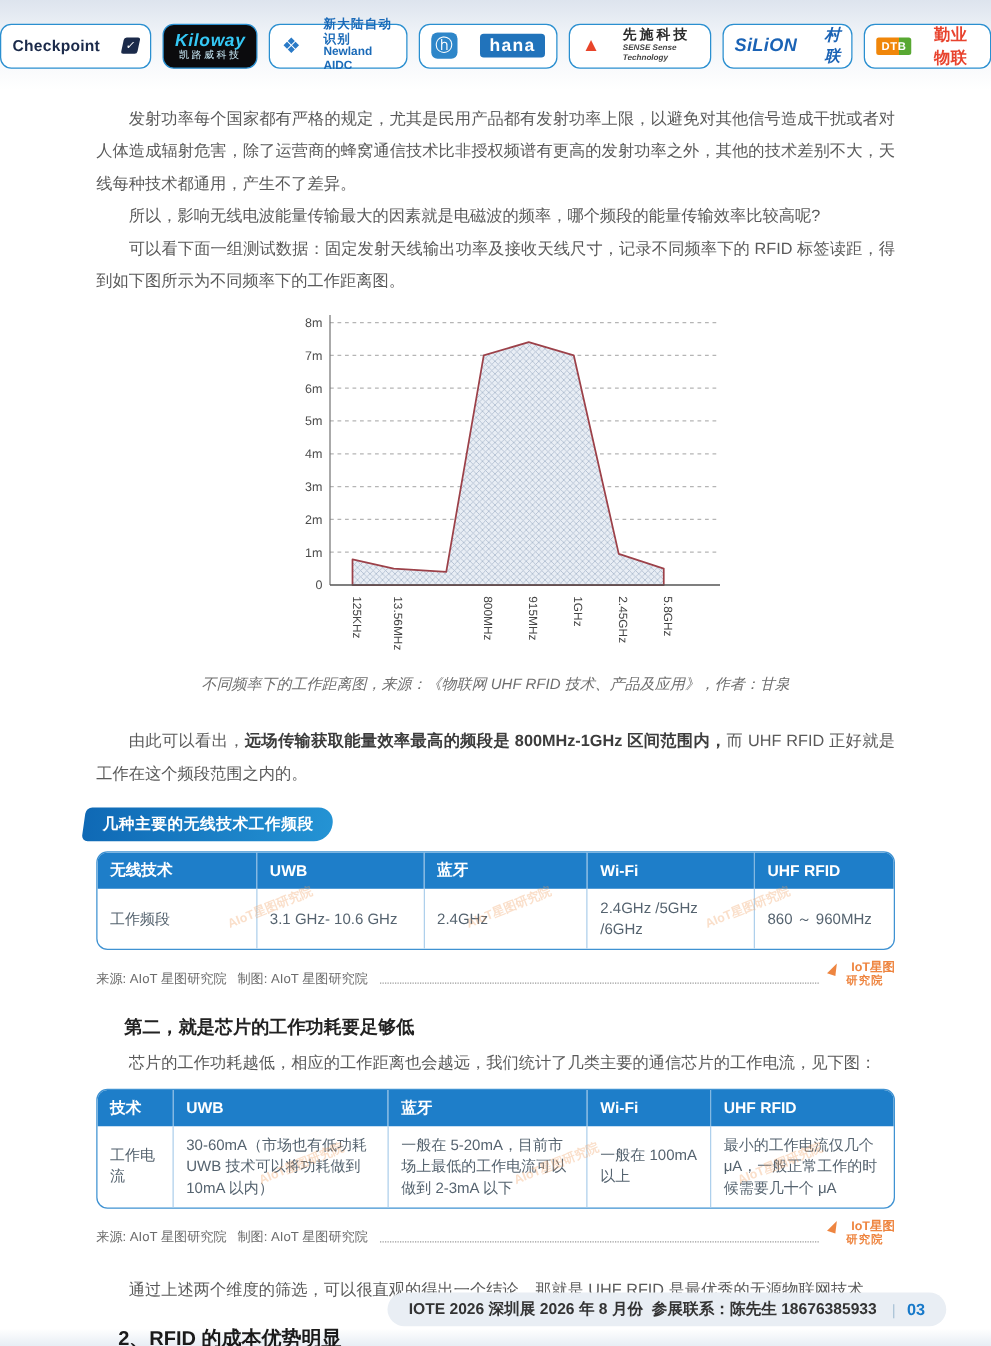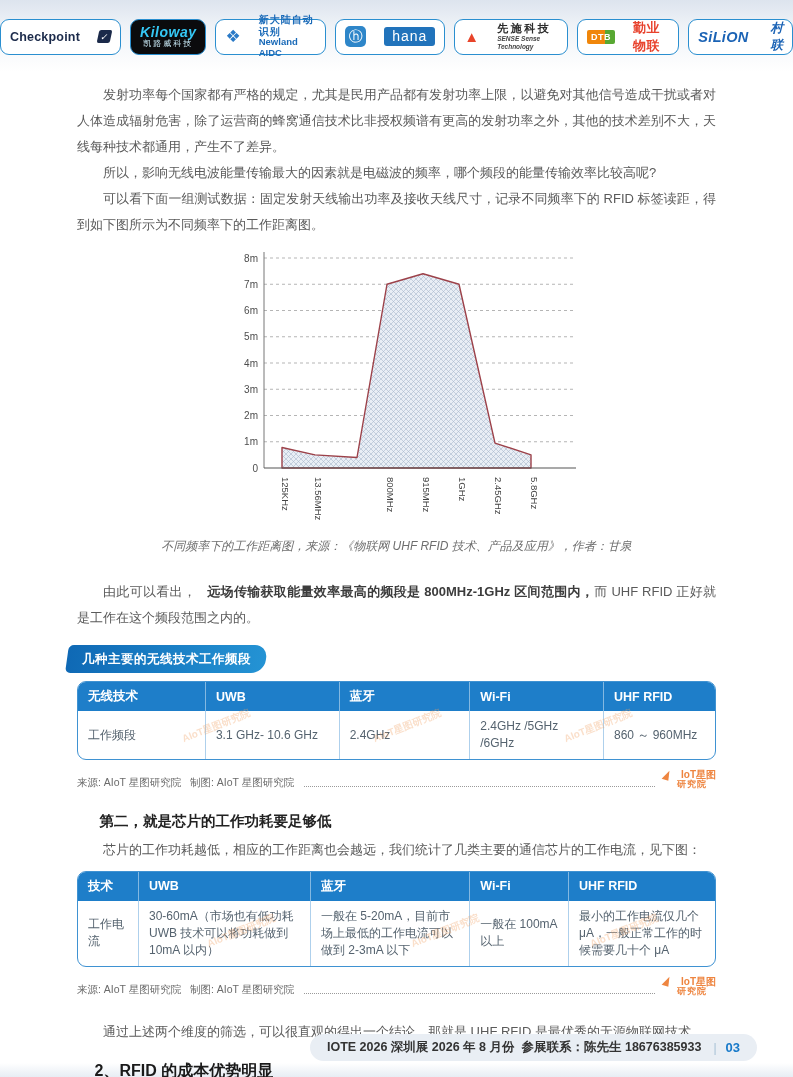--- a/index.html
+++ b/index.html
@@ -25,36 +25,36 @@
     background:#1b2a4a; color:#fff; font-size:9px; font-weight:bold; transform:skewX(-12deg); border-radius:2px; }
   .kiloway { display:flex; flex-direction:column; align-items:center; line-height:1.05; }
   .kiloway .en { color:#35c8f5; font-style:italic; font-weight:bold; font-size:14px; letter-spacing:.5px; }
   .kiloway .cn { color:#cdeefb; font-size:8px; letter-spacing:2px; }
   .nl-icon { color:#2a7ac7; font-size:17px; line-height:1; }
   .nl-txt { display:flex; flex-direction:column; line-height:1.15;justify-content:flex-end; }
   .nl-txt .l1 { color:#1a6ab8; font-weight:bold; font-size:10px; letter-spacing:1px; }
   .nl-txt .l2 { color:#1a6ab8; font-size:9.5px; font-weight:bold; }
   .hana-icon { display:inline-flex; align-items:center; justify-content:center; width:21px; height:21px;
     border-radius:5px; background:#2e86c9; color:#fff; font-size:14px; }
-  .hana-box { background:#2173bb; color:#fff; font-weight:normal; font-size:14px;
+  .hana-box { background:#2173bb; color:#fff; font-weight:bold; font-size:14px;
     padding:1px 8px 2px; border-radius:3px; letter-spacing:1px; }
   .sense-tri { color:#e8442a; font-size:15px; line-height:1; }
   .sense-txt { display:flex; flex-direction:column; line-height:1.2; }
   .sense-txt .l1 { color:#2b2b2b; font-weight:bold; font-size:11px; letter-spacing:2.5px; }
   .sense-txt .l2 { color:#444; font-size:6.5px; font-style:italic; font-weight:bold; }
   .silion .en { color:#1b63b5; font-style:italic; font-weight:900; font-size:14.5px; letter-spacing:.3px; }
   .silion .cn { color:#1b63b5; font-style:italic; font-weight:900; font-size:12.5px; margin-left:4px; }
   .dtb-badge { display:inline-block; color:#fff; font-size:9px; font-weight:900; padding:2px 4px;
     background:linear-gradient(90deg,#f0860a 66%,#58a832 66%); border-radius:2px; letter-spacing:.5px; }
   .dtb-cn { color:#e8432e; font-weight:900; font-size:13px; letter-spacing:.5px; }
 
   
   .content { position:relative; padding:0 77px; }
   p.body { font-size:13px; line-height:26px; text-indent:2em; color:#5a5a5a; text-align:justify; }
-  p.body b { color:#3c3c3c;margin-left:11px; }
+  p.body b { color:#3c3c3c; }
   .mt-lg { margin-top:24px; }
 
   .chart-wrap { display:flex; justify-content:center; margin-top:6px; }
   .chart-caption { text-align:center; font-size:12px; font-style:italic; color:#6e6e6e; margin-top:8px; }
 
   .tag-badge { display:inline-block; margin:14px 0 8px -10px; transform:skewX(-8deg);
     background:linear-gradient(90deg,#0f69b5,#2493d4); border-radius:5px 13px 13px 5px; padding:4px 15px 5px; }
   .tag-badge span { display:inline-block; transform:skewX(8deg); color:#fff; font-weight:bold; font-size:12.5px; letter-spacing:.5px; }
 
   .tbl-wrap { position:relative; border:1px solid #3f92d2; border-radius:9px; overflow:hidden; background:#fff; }
@@ -120,27 +120,27 @@
       <span class="hana-icon">ⓗ</span>
       <span class="hana-box">hana</span>
     </div>
     <div class="pill">
       <span class="sense-tri">▲</span>
       <span class="sense-txt">
         <span class="l1">先施科技</span>
         <span class="l2">SENSE Sense Technology</span>
       </span>
     </div>
-    <div class="pill">
-      <span class="dtb-badge">DTB</span>
-      <span class="dtb-cn">勤业物联</span>
-    </div>
     <div class="pill silion">
       <span class="en">SiLiON</span>
       <span class="cn">村联</span>
+    </div>
+    <div class="pill">
+      <span class="dtb-badge">DTB</span>
+      <span class="dtb-cn">勤业物联</span>
     </div>
   </div>
 
   <div class="content">
     <p class="body mt-lg" style="margin-top:26px;">发射功率每个国家都有严格的规定，尤其是民用产品都有发射功率上限，以避免对其他信号造成干扰或者对人体造成辐射危害，除了运营商的蜂窝通信技术比非授权频谱有更高的发射功率之外，其他的技术差别不大，天线每种技术都通用，产生不了差异。</p>
     <p class="body">所以，影响无线电波能量传输最大的因素就是电磁波的频率，哪个频段的能量传输效率比较高呢?</p>
     <p class="body">可以看下面一组测试数据：固定发射天线输出功率及接收天线尺寸，记录不同频率下的 RFID 标签读距，得到如下图所示为不同频率下的工作距离图。</p>
 
     <div class="chart-wrap">
       <div id="chart-mount"><svg width="362" height="282">

